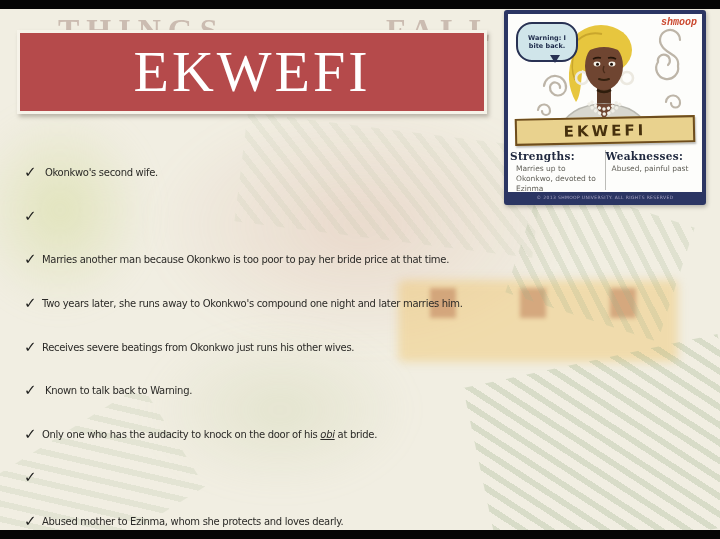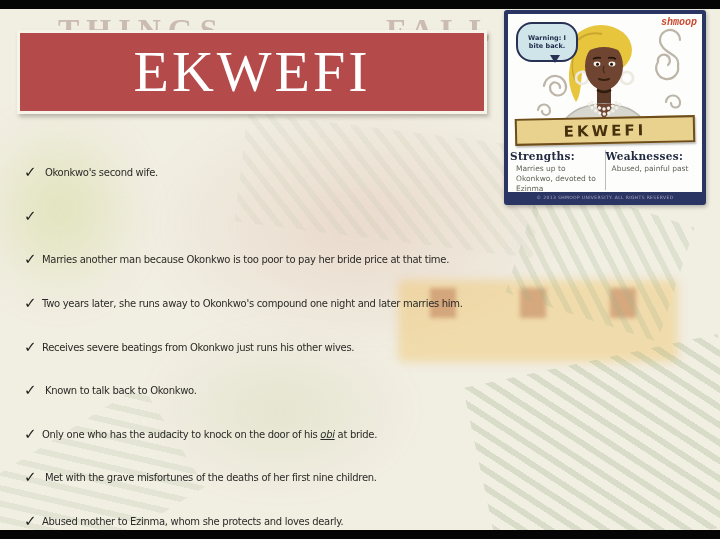--- a/index.html
+++ b/index.html
@@ -130,29 +130,28 @@
     <li>
       <span class="check">✓</span>
       <span class="btext"><span>Two years later, she runs away to Okonkwo's compound one night and later marries him.</span></span>
     </li>
     <li>
       <span class="check">✓</span>
       <span class="btext"><span>Receives severe beatings from Okonkwo just runs his other wives.</span></span>
     </li>
     <li>
       <span class="check">✓</span>
-      <span class="btext"><span> Known to talk back to Okonkwo.</span></span>
+      <span class="btext"><span> Known to talk back to Warning.</span></span>
     </li>
     <li>
       <span class="check">✓</span>
       <span class="btext"><span>Only one who has the audacity to knock on the door of his </span><span class="it">obi</span><span> at bride.</span></span>
     </li>
     <li>
       <span class="check">✓</span>
-      <span class="btext"><span> Met with the grave misfortunes of the deaths of her first nine children.</span></span>
     </li>
     <li>
       <span class="check">✓</span>
       <span class="btext"><span>Abused mother to Ezinma, whom she protects and loves dearly.</span></span>
     </li>
   </ul>
 
 <div class="card">
   <div class="card-inner">
     <div class="bubble">

